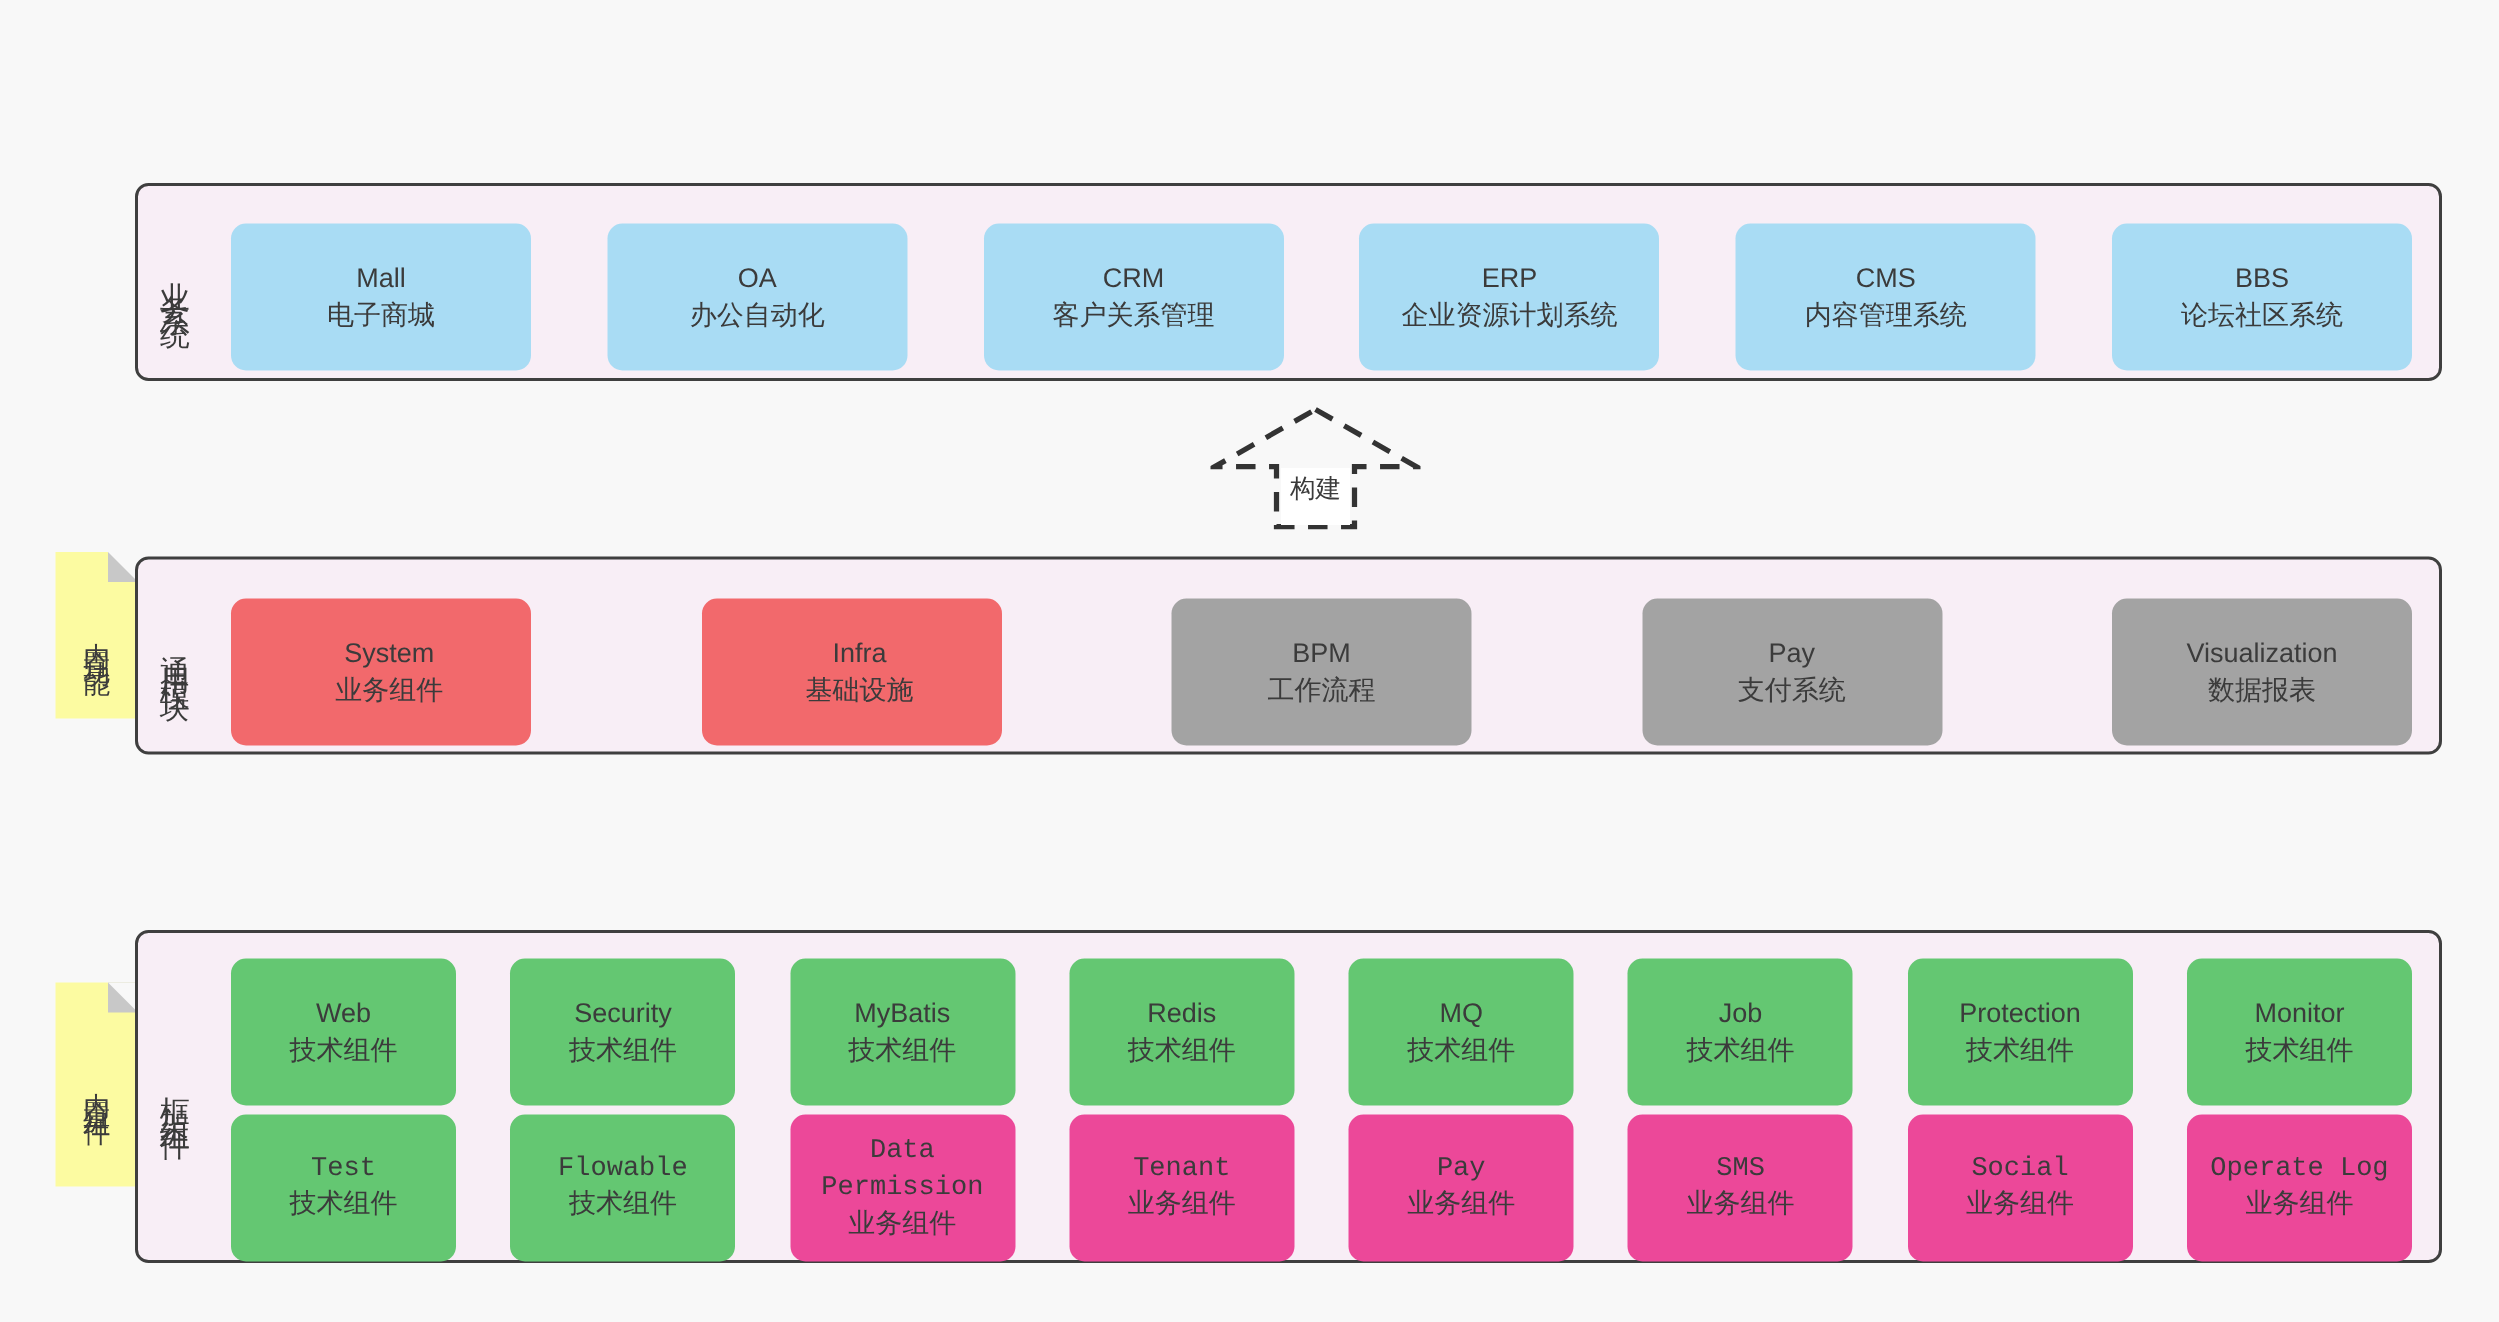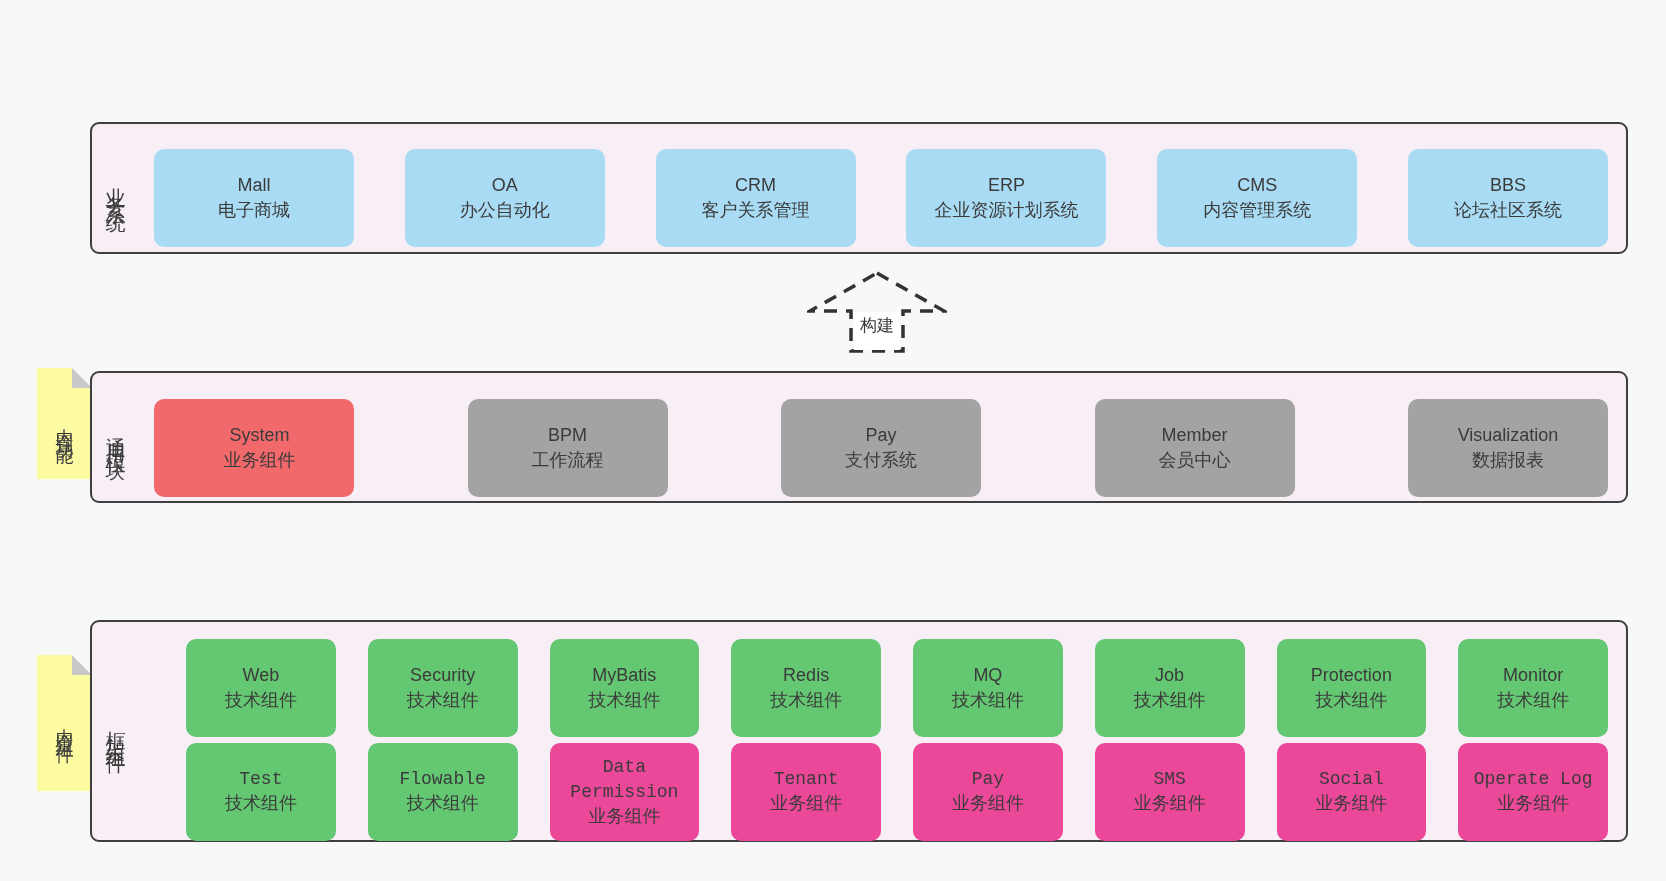--- a/index.html
+++ b/index.html
@@ -38,21 +38,21 @@
   #layer3 .row-1 { top:17px; }
   #layer3 .row-2 { top:121px;font-family:Liberation Mono, monospace; }
 
   .box {
     height:98px; border-radius:10px;
     display:flex; flex-direction:column; justify-content:center; align-items:center;
     text-align:center; font-size:18px; line-height:25px; color:#3b3b3b;
     padding:0 8px;
   }
   #layer1 .box, #layer2 .box { width:200px; }
-  #layer3 .box { width:150px; padding:0 6px;margin-left:32px; }
+  #layer3 .box { width:150px; padding:0 6px; }
 
   .c-blue   { background:#a9dcf4; }
   .c-red    { background:#f2696c;padding-left:19px; }
   .c-pink   { background:#a3a3a3; }
   .c-green  { background:#64c772; }
   .c-lgreen { background:#ec4899; }
 
   .box-name, .box-desc { display:block; }
 
   
@@ -130,33 +130,33 @@
     <div class="sticky-label">内置功能</div>
   </div>
 
   <section class="layer" id="layer2">
     <div class="layer-label">通用模块</div>
     <div class="boxes">
       <div class="box c-red">
         <span class="box-name">System</span>
         <span class="box-desc">业务组件</span>
       </div>
+      <div class="box c-red">
+        <span class="box-name">Infra</span>
+        <span class="box-desc">基础设施</span>
+      </div>
       <div class="box c-pink">
         <span class="box-name">BPM</span>
         <span class="box-desc">工作流程</span>
       </div>
       <div class="box c-pink">
         <span class="box-name">Pay</span>
         <span class="box-desc">支付系统</span>
       </div>
       <div class="box c-pink">
-        <span class="box-name">Member</span>
-        <span class="box-desc">会员中心</span>
-      </div>
-      <div class="box c-pink">
         <span class="box-name">Visualization</span>
         <span class="box-desc">数据报表</span>
       </div>
     </div>
   </section>
 
 
   <div class="sticky" id="sticky2">
     <div class="sticky-label">内置组件</div>
   </div>

